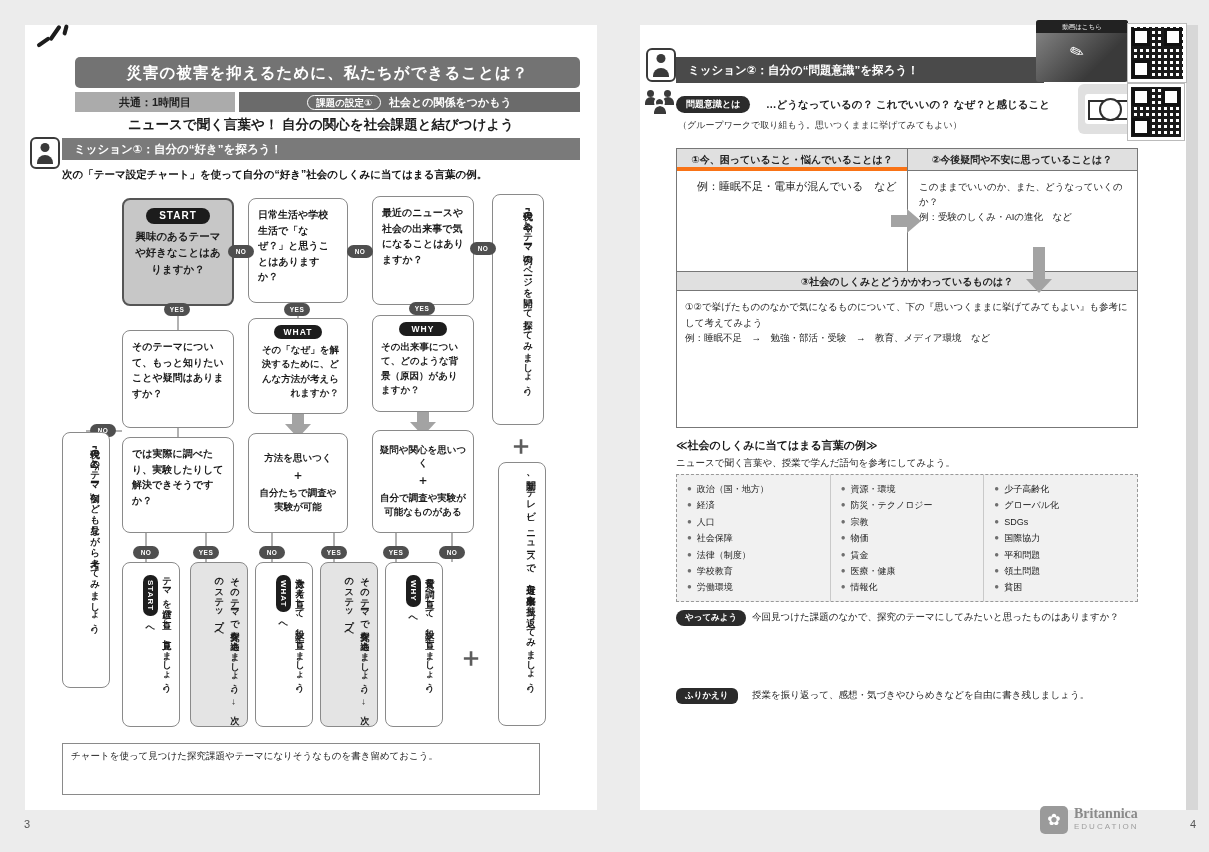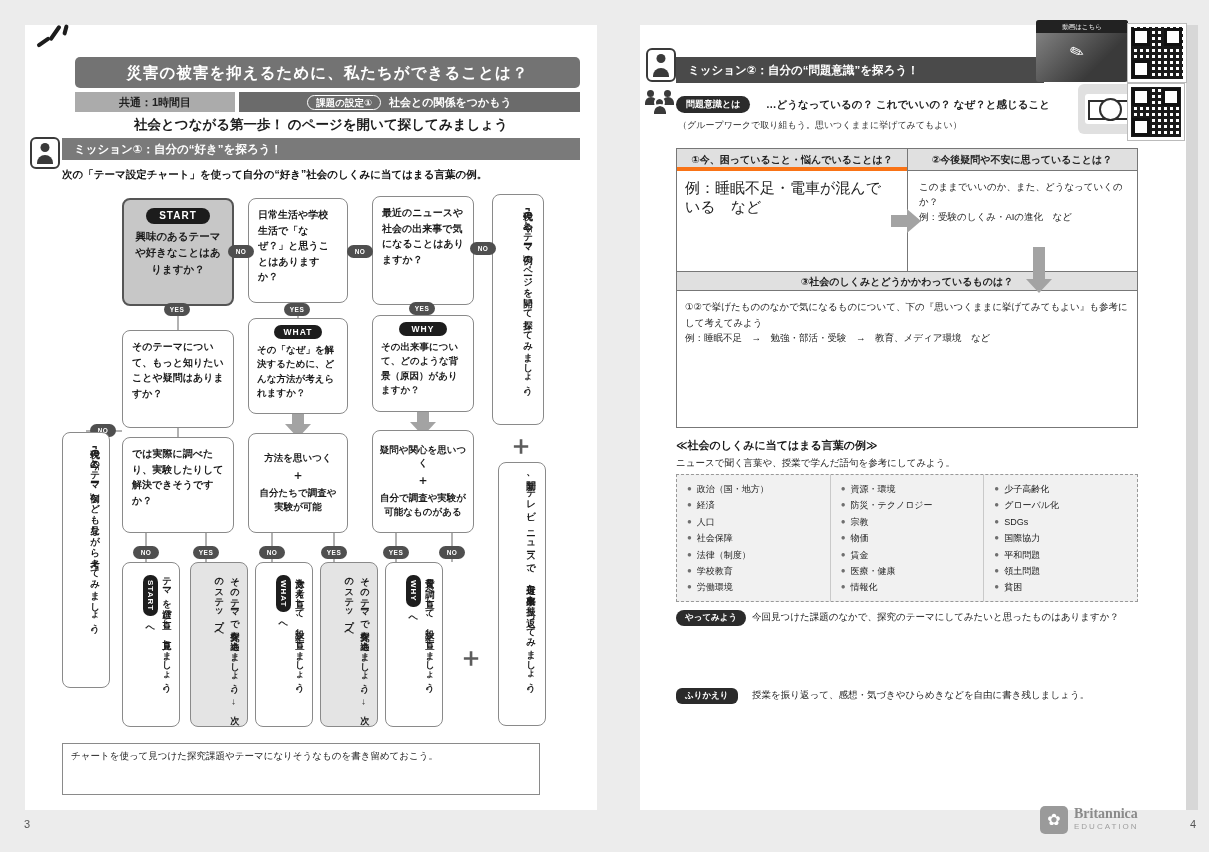--- a/index.html
+++ b/index.html
@@ -44,21 +44,21 @@
   <div class="deco" style="left:36px;top:40px;width:15px;height:4px;transform:rotate(-35deg);"></div>
   <div class="deco" style="left:46px;top:31px;width:18px;height:4px;transform:rotate(-55deg);"></div>
   <div class="deco" style="left:60px;top:28px;width:11px;height:4px;transform:rotate(-75deg);"></div>
 
   <div class="abs" style="left:75px;top:57px;width:505px;height:31px;background:#737373;border-radius:5px;color:#fff;font-weight:bold;font-size:15.5px;line-height:31px;text-align:center;letter-spacing:1px;">災害の被害を抑えるために、私たちができることは？</div>
   <div class="abs" style="left:75px;top:92px;width:160px;height:20px;background:#ababab;color:#1f1f1f;font-weight:bold;font-size:11px;line-height:20px;text-align:center;">共通：1時間目</div>
   <div class="abs" style="left:239px;top:92px;width:341px;height:20px;background:#6b6b6b;display:flex;align-items:center;justify-content:center;gap:8px;">
     <span style="border:1px solid #fff;border-radius:9px;color:#fff;font-size:9.5px;font-weight:bold;padding:0 8px;line-height:13px;">課題の設定①</span>
     <span style="color:#fff;font-weight:bold;font-size:11px;">社会との関係をつかもう</span>
   </div>
-  <div class="abs" style="left:62px;top:114px;width:518px;height:22px;font-weight:bold;font-size:13.5px;color:#1c1c1c;text-align:center;line-height:22px;">社会とつながる第一歩！ のページを開いて探してみましょう</div>
+  <div class="abs" style="left:62px;top:114px;width:518px;height:22px;font-weight:bold;font-size:13.5px;color:#1c1c1c;text-align:center;line-height:22px;">ニュースで聞く言葉や！ 自分の関心を社会課題と結びつけよう</div>
 
   <div class="abs ico-card" style="left:30px;top:137px;width:26px;height:28px;">
     <div class="p-head"></div>
     <div class="p-body"></div>
   </div>
   <div class="abs" style="left:62px;top:138px;width:518px;height:22px;background:#7a7a7a;color:#fff;font-weight:bold;font-size:11.5px;line-height:22px;padding-left:12px;box-sizing:border-box;">ミッション①：自分の“好き”を探ろう！</div>
   <div class="abs" style="left:62px;top:168px;width:518px;font-size:10.5px;font-weight:bold;color:#111;">次の「テーマ設定チャート」を使って自分の“好き”社会のしくみに当てはまる言葉の例。</div>
 
   <div class="abs line" style="left:234px;top:250px;width:14px;height:2px;"></div>
   <div class="abs line" style="left:348px;top:250px;width:24px;height:2px;"></div>
@@ -92,21 +92,21 @@
   <div class="abs pill-s" style="left:470px;top:242px;">NO</div>
   <div class="abs pill-s" style="left:164px;top:303px;">YES</div>
   <div class="abs pill-s" style="left:284px;top:303px;">YES</div>
   <div class="abs pill-s" style="left:409px;top:302px;">YES</div>
 
   <div class="abs box" style="left:122px;top:330px;width:112px;height:98px;">
       <div class="txt">そのテーマについて、もっと知りたいことや疑問はありますか？</div>
     </div>
   <div class="abs box" style="left:248px;top:318px;width:100px;height:96px;padding-top:6px;">
     <div class="qpill">WHAT</div>
-    <div style="font-size:9.5px;font-weight:bold;line-height:1.5;padding:0 8px;">その「なぜ」を解決するために、どんな方法が考えられますか？</div>
+    <div style="font-size:9.5px;font-weight:bold;line-height:1.5;padding:0 8px;text-align:right;">その「なぜ」を解決するために、どんな方法が考えられますか？</div>
   </div>
   <div class="abs box" style="left:372px;top:315px;width:102px;height:97px;padding-top:6px;">
     <div class="qpill">WHY</div>
     <div style="font-size:9.5px;font-weight:bold;line-height:1.5;padding:0 8px;">その出来事について、どのような背景（原因）がありますか？</div>
   </div>
 
   <div class="abs bastem" style="left:292px;top:414px;width:12px;height:10px;"></div>
   <div class="abs bahead-d" style="left:285px;top:424px;"></div>
   <div class="abs bastem" style="left:417px;top:412px;width:12px;height:10px;"></div>
   <div class="abs bahead-d" style="left:410px;top:422px;"></div>
@@ -194,21 +194,21 @@
   </div>
 
   <div class="abs" style="left:676px;top:96px;background:#2b2b2b;color:#fff;font-size:9px;font-weight:bold;border-radius:9px;padding:2px 10px;">問題意識とは</div>
   <div class="abs" style="left:766px;top:98px;width:300px;font-size:10.5px;font-weight:bold;color:#222;">…どうなっているの？ これでいいの？ なぜ？と感じること</div>
   <div class="abs" style="left:678px;top:119px;width:420px;font-size:9px;color:#333;">（グループワークで取り組もう。思いつくままに挙げてみてもよい）</div>
 
   <div class="abs" style="left:676px;top:148px;width:462px;height:280px;border:1.5px solid #777;box-sizing:border-box;background:#fff;">
     <div class="cell-h" style="position:absolute;left:0;top:0;width:50%;height:22px;line-height:22px;border-bottom:4px solid #f97316;box-sizing:border-box;">①今、困っていること・悩んでいることは？</div>
     <div class="cell-h" style="position:absolute;left:50%;top:0;width:50%;height:22px;line-height:22px;border-bottom:1px solid #777;box-sizing:border-box;">②今後疑問や不安に思っていることは？</div>
     <div style="position:absolute;left:50%;top:0;width:1px;height:122px;background:#777;"></div>
-    <div style="position:absolute;left:8px;top:30px;width:210px;font-size:15px;color:#222;">例：睡眠不足・電車が混んでいる　など</div>
+    <div style="position:absolute;left:20px;top:30px;width:210px;font-size:11px;color:#222;">例：睡眠不足・電車が混んでいる　など</div>
     <div style="position:absolute;left:242px;top:30px;width:210px;font-size:9.5px;color:#222;line-height:1.6;">
       <div>このままでいいのか、また、どうなっていくのか？</div>
       <div>例：受験のしくみ・AIの進化　など</div>
     </div>
     <div class="bastem" style="position:absolute;left:214px;top:66px;width:16px;height:12px;"></div>
     <div class="bahead-r" style="position:absolute;left:230px;top:60px;"></div>
     <div class="cell-h" style="position:absolute;left:0;top:122px;width:100%;height:20px;line-height:20px;border-top:1px solid #777;border-bottom:1px solid #777;box-sizing:border-box;">③社会のしくみとどうかかわっているものは？</div>
     <div class="bastem" style="position:absolute;left:356px;top:98px;width:12px;height:32px;"></div>
     <div class="bahead-d" style="position:absolute;left:349px;top:130px;"></div>
     <div style="position:absolute;left:8px;top:150px;width:446px;font-size:9.5px;color:#222;line-height:1.65;">

